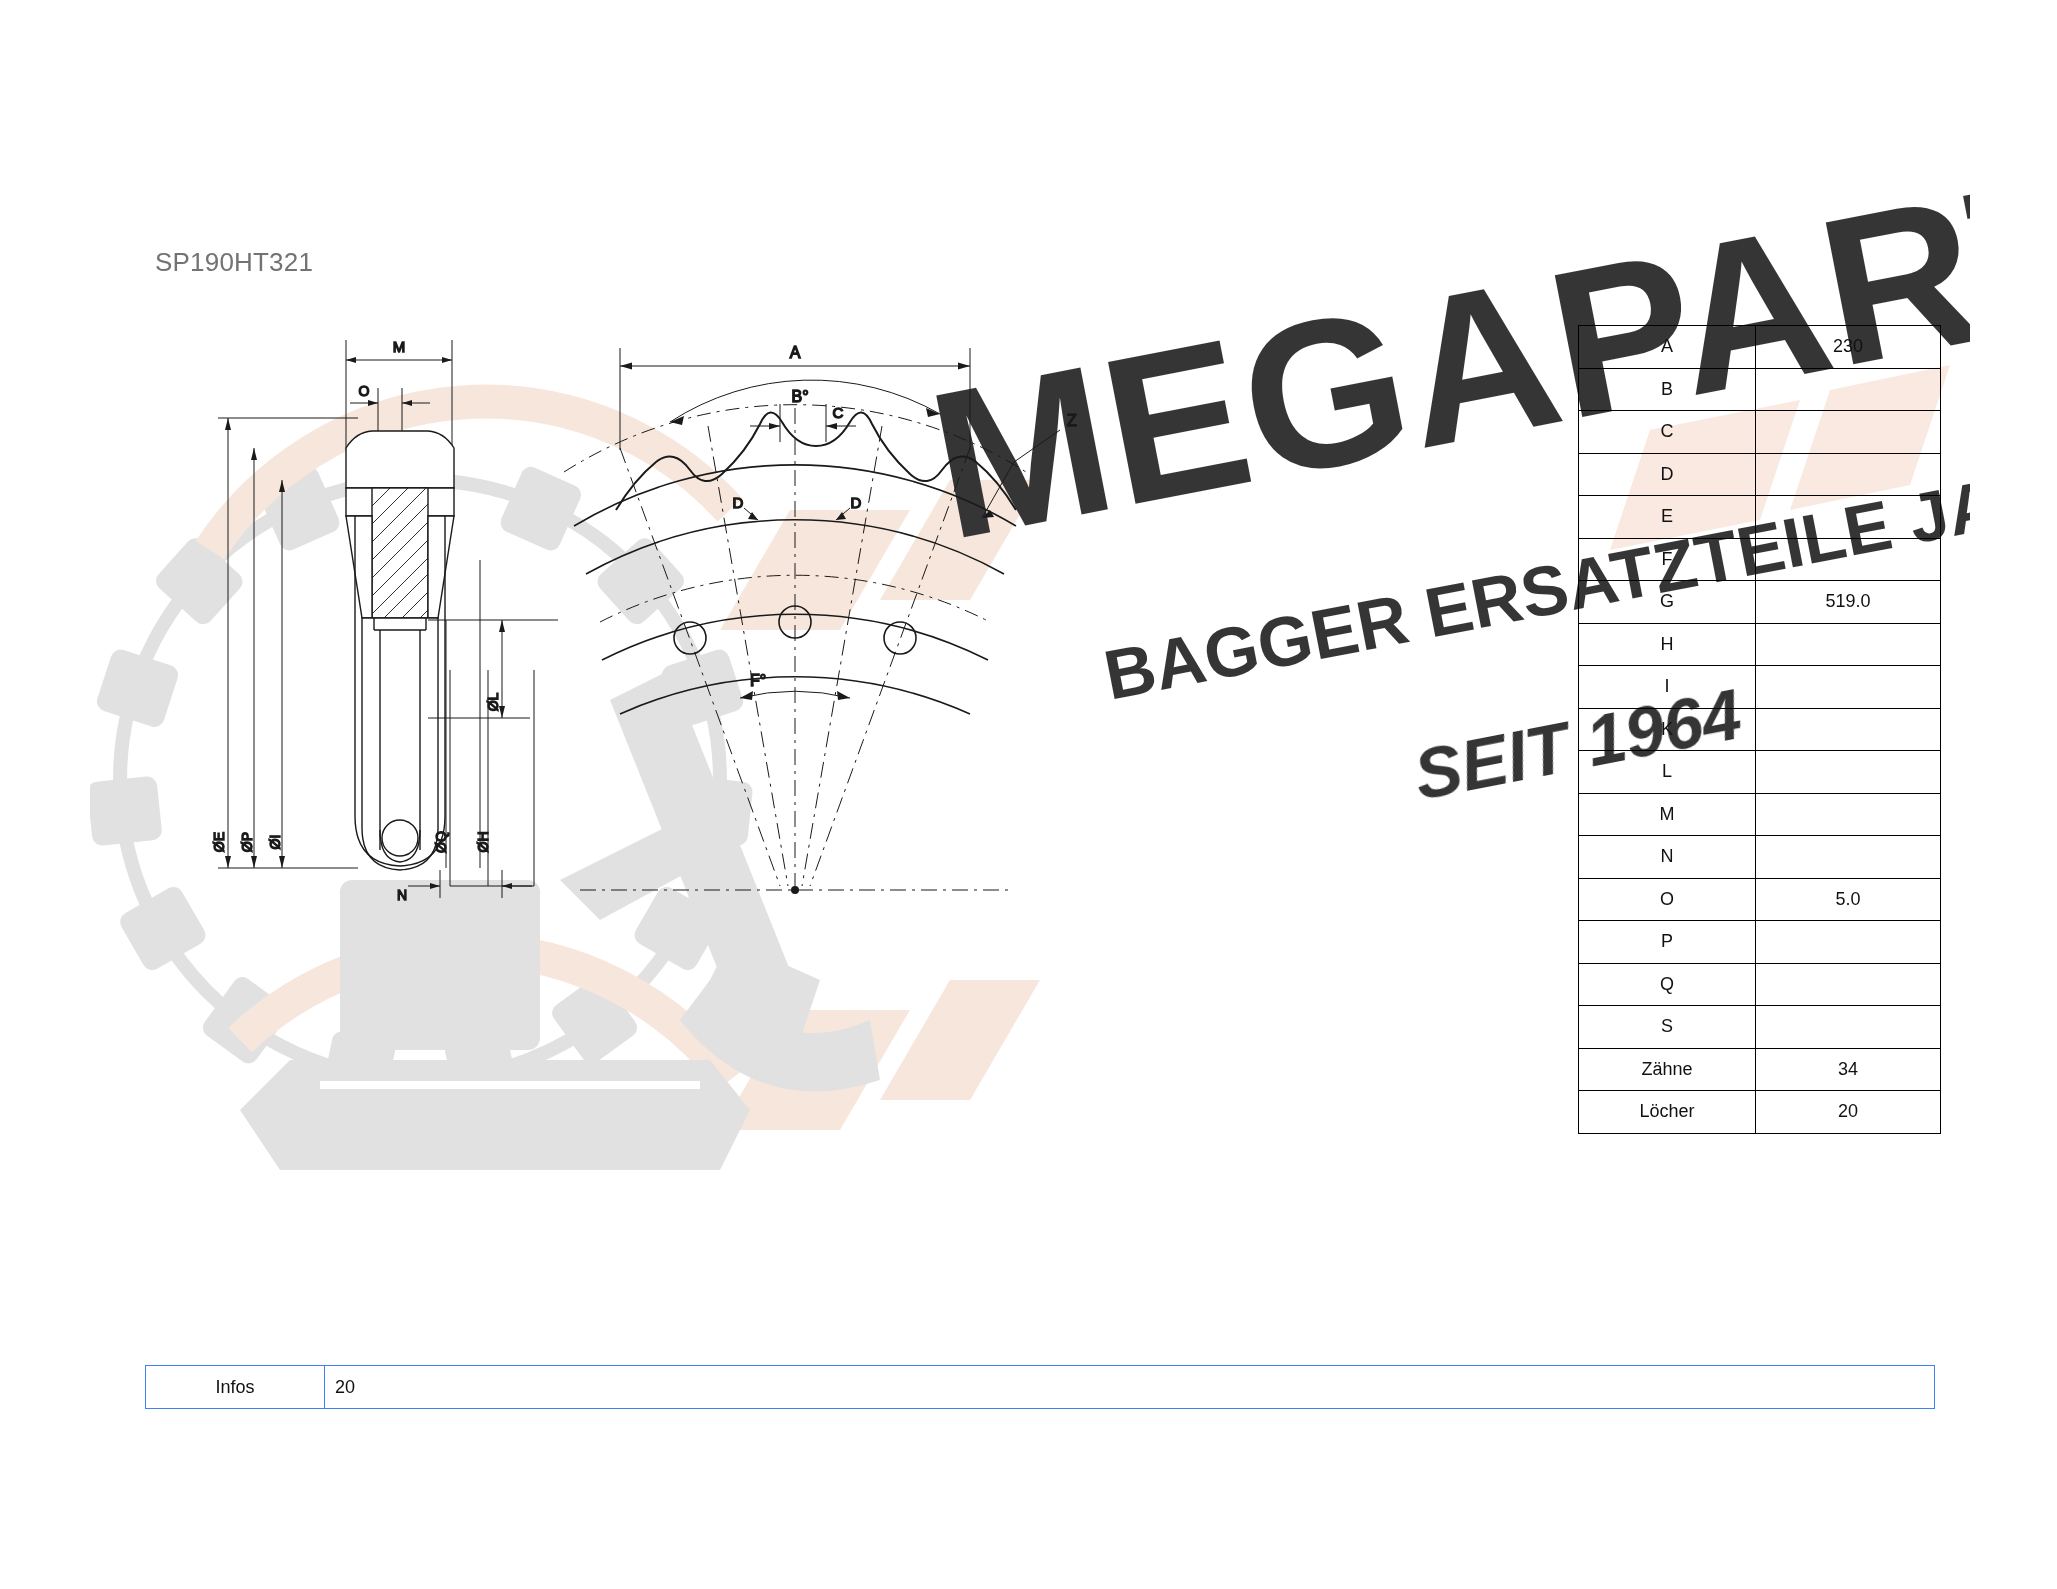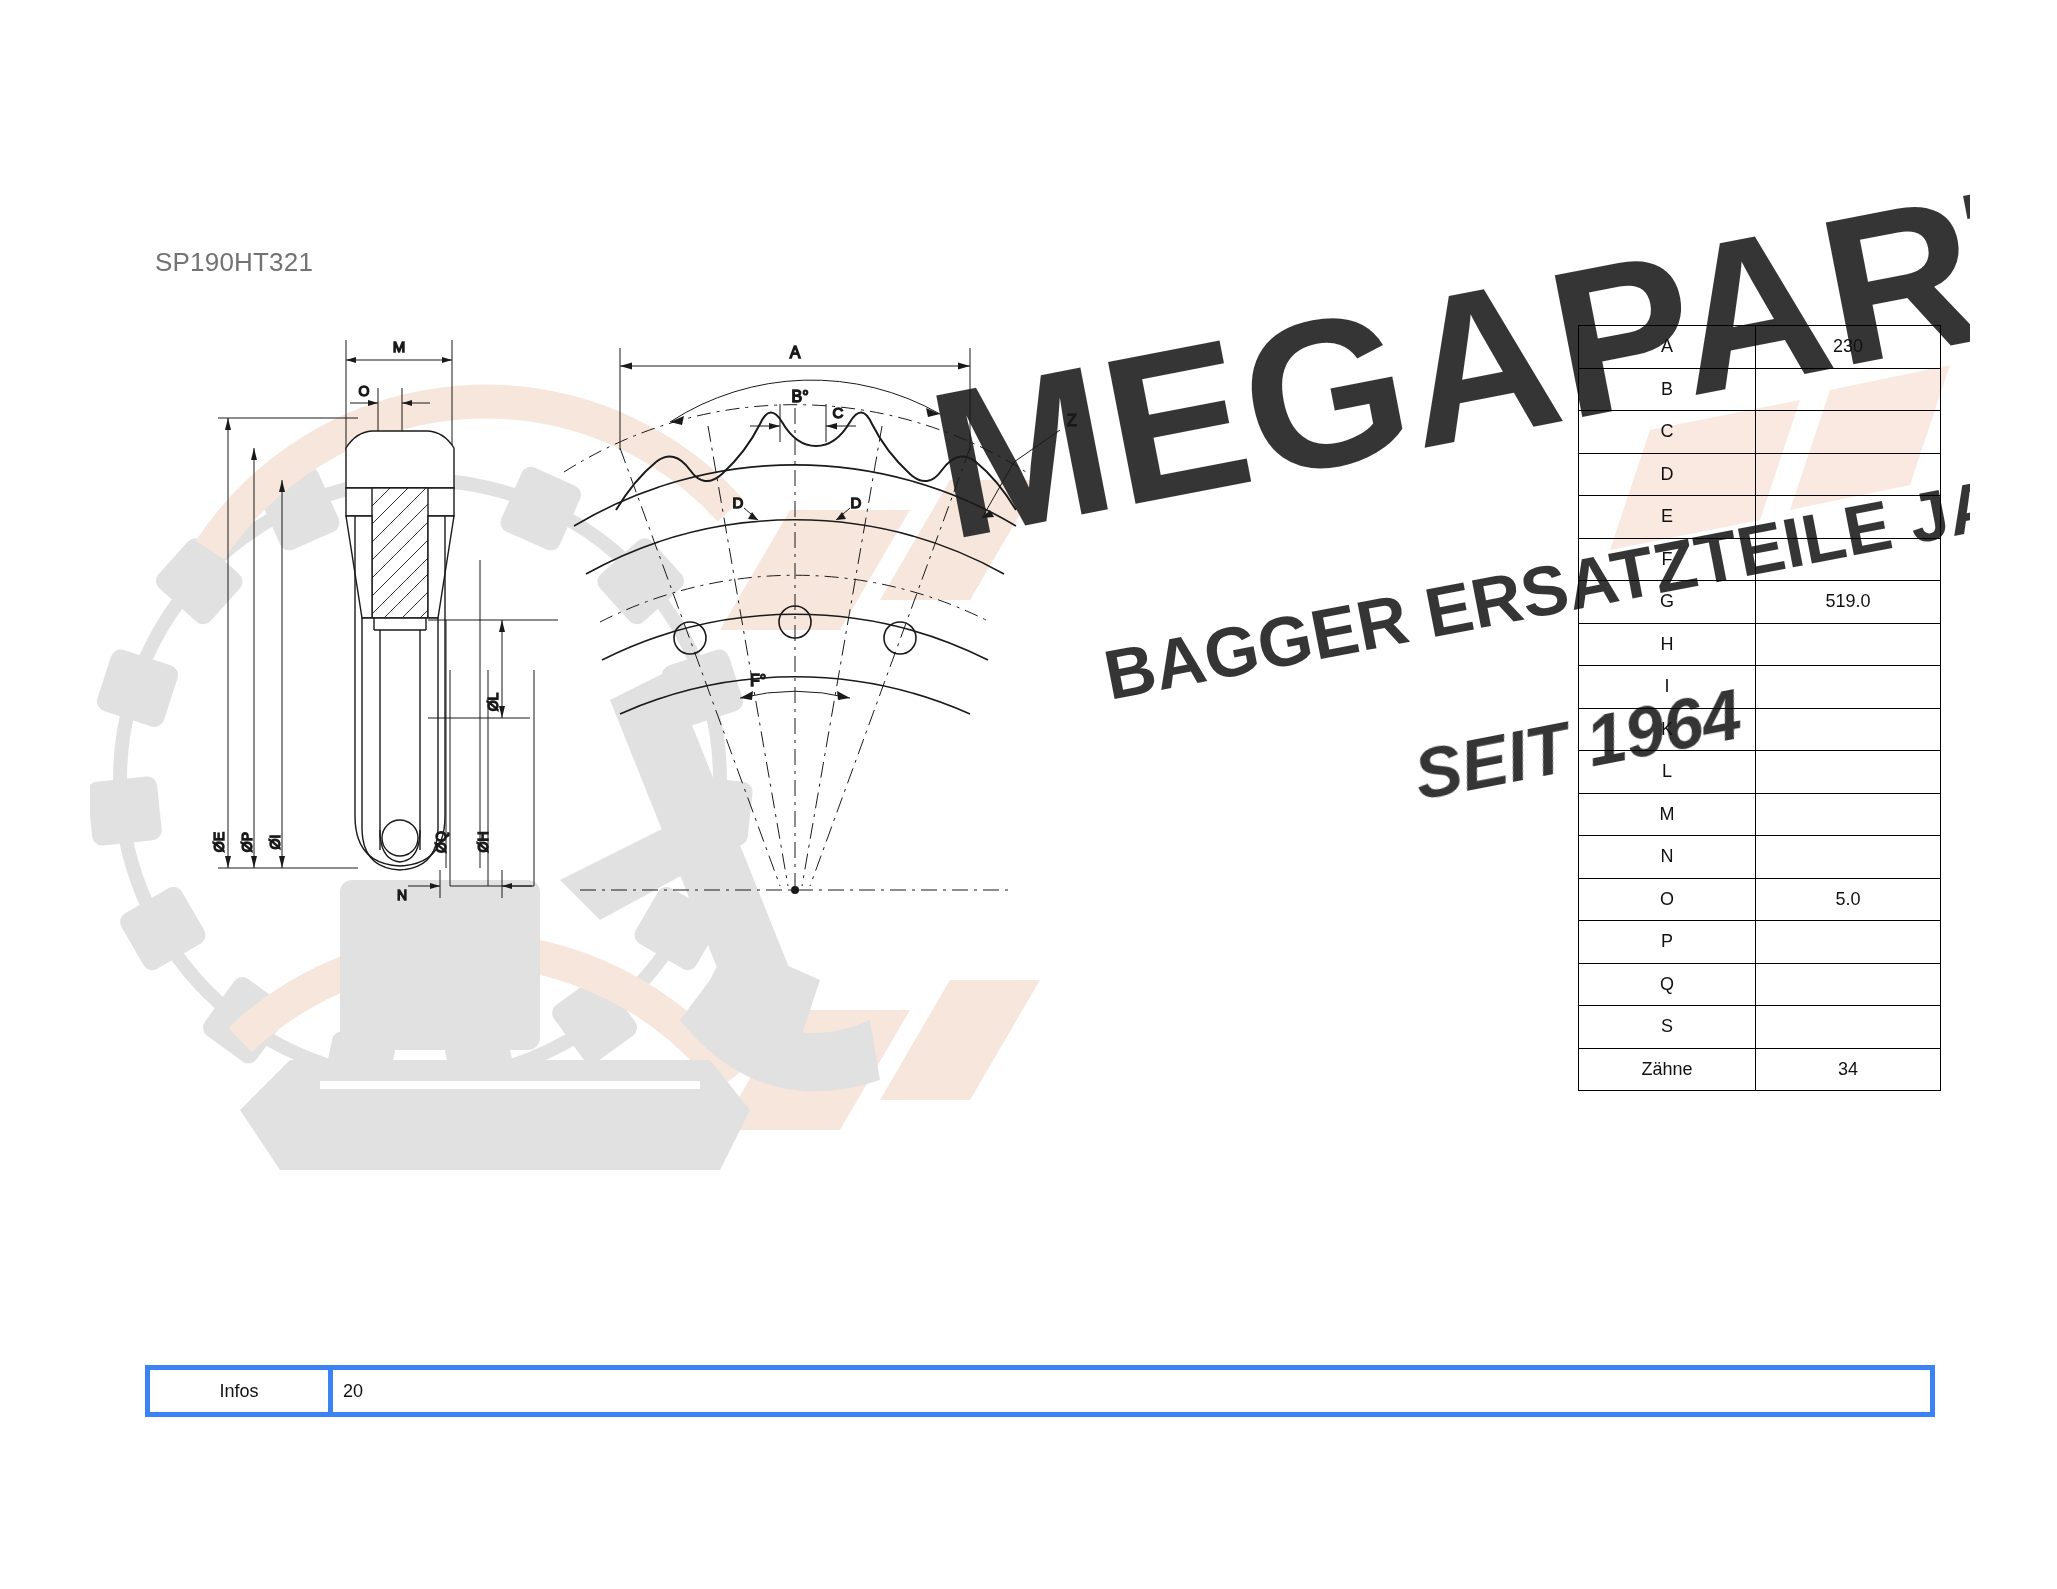--- a/index.html
+++ b/index.html
@@ -76,21 +76,21 @@
   
   #infos-table {
     position: absolute;
     left: 145px;
     top: 1365px;
     width: 1790px;
     border-collapse: collapse;
     table-layout: fixed;
   }
   #infos-table td {
-    border: 5px solid #3b82f6;
+    border: 1px solid #3b82f6;
     height: 42px;
     font-size: 18px;
     color: #111111;
     padding: 0;
   }
   #infos-table td.lbl {
     width: 178px;
     text-align: center;
   }
   #infos-table td.val {
@@ -465,20 +465,24 @@
         <td class="v"></td>
       </tr>
       <tr>
         <td class="k">S</td>
         <td class="v"></td>
       </tr>
       <tr>
         <td class="k">Zähne</td>
         <td class="v">34</td>
       </tr>
+      <tr>
+        <td class="k">Löcher</td>
+        <td class="v">20</td>
+      </tr>
     </tbody>
   </table>
 
   <table id="infos-table">
     <tbody>
       <tr>
         <td class="lbl">Infos</td>
         <td class="val">20</td>
       </tr>
     </tbody>

